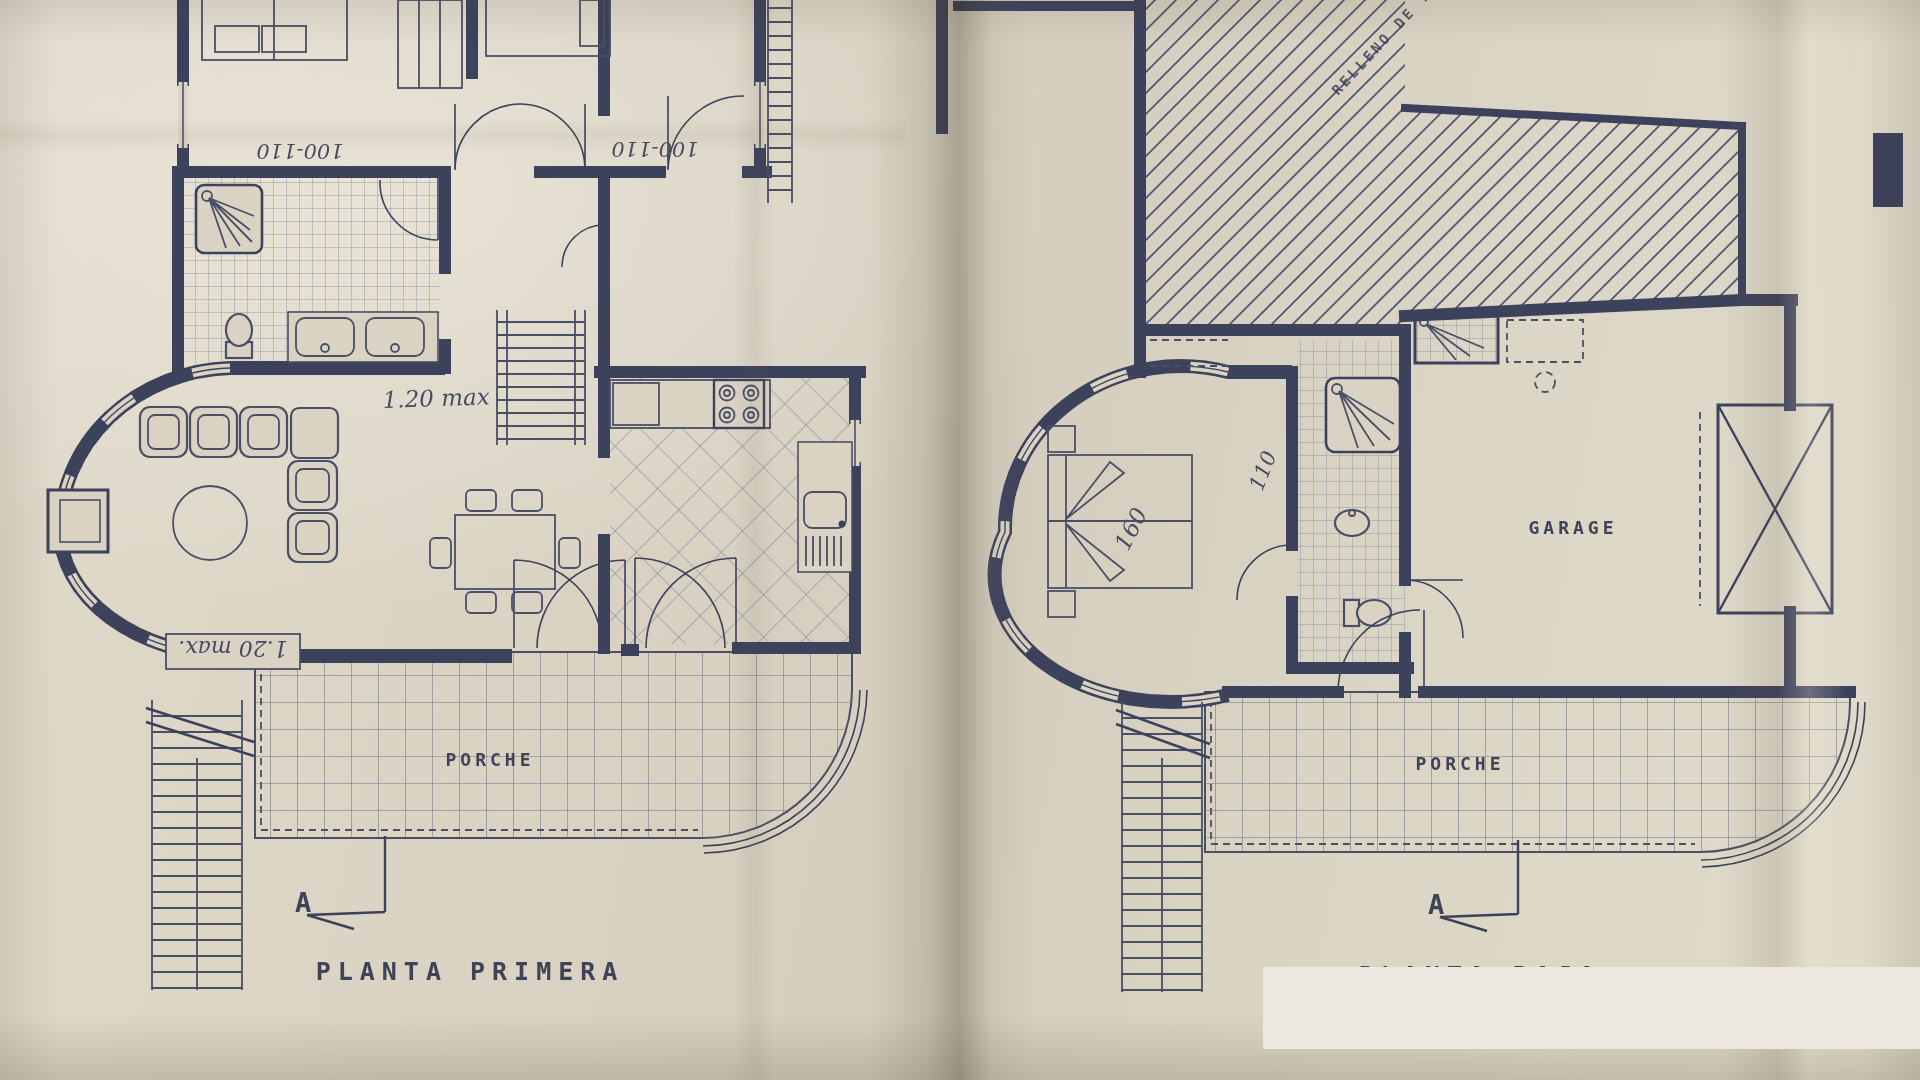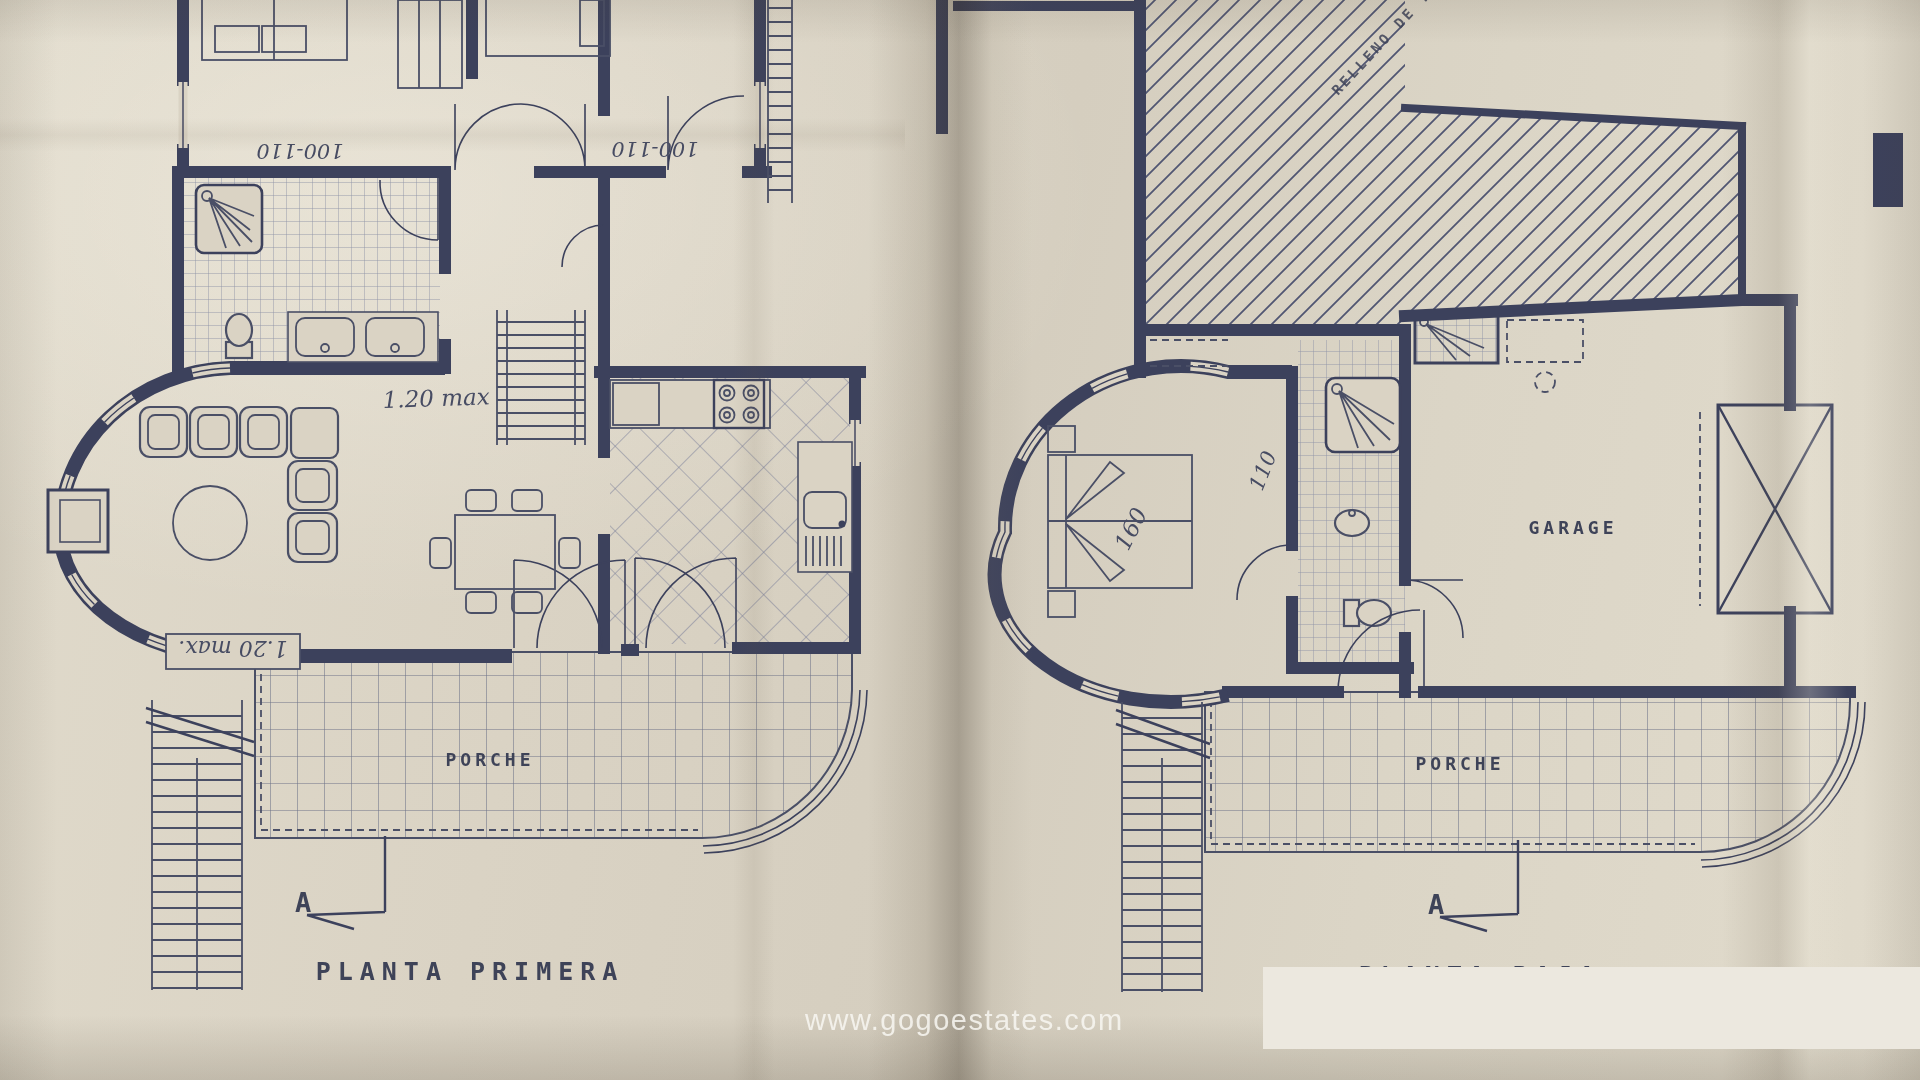--- a/index.html
+++ b/index.html
@@ -339,15 +339,14 @@
 </svg>
 
 <div class="overlay fold3"></div>
 <div class="overlay fold1"></div>
 <div class="overlay fold2"></div>
 <div class="overlay foldh"></div>
 <div class="overlay vignette"></div>
 
 <div class="whitebox"></div>
 
-<div class="watermark">www.gogoestates.com</div>
 
 </div>
 
 </body></html>

